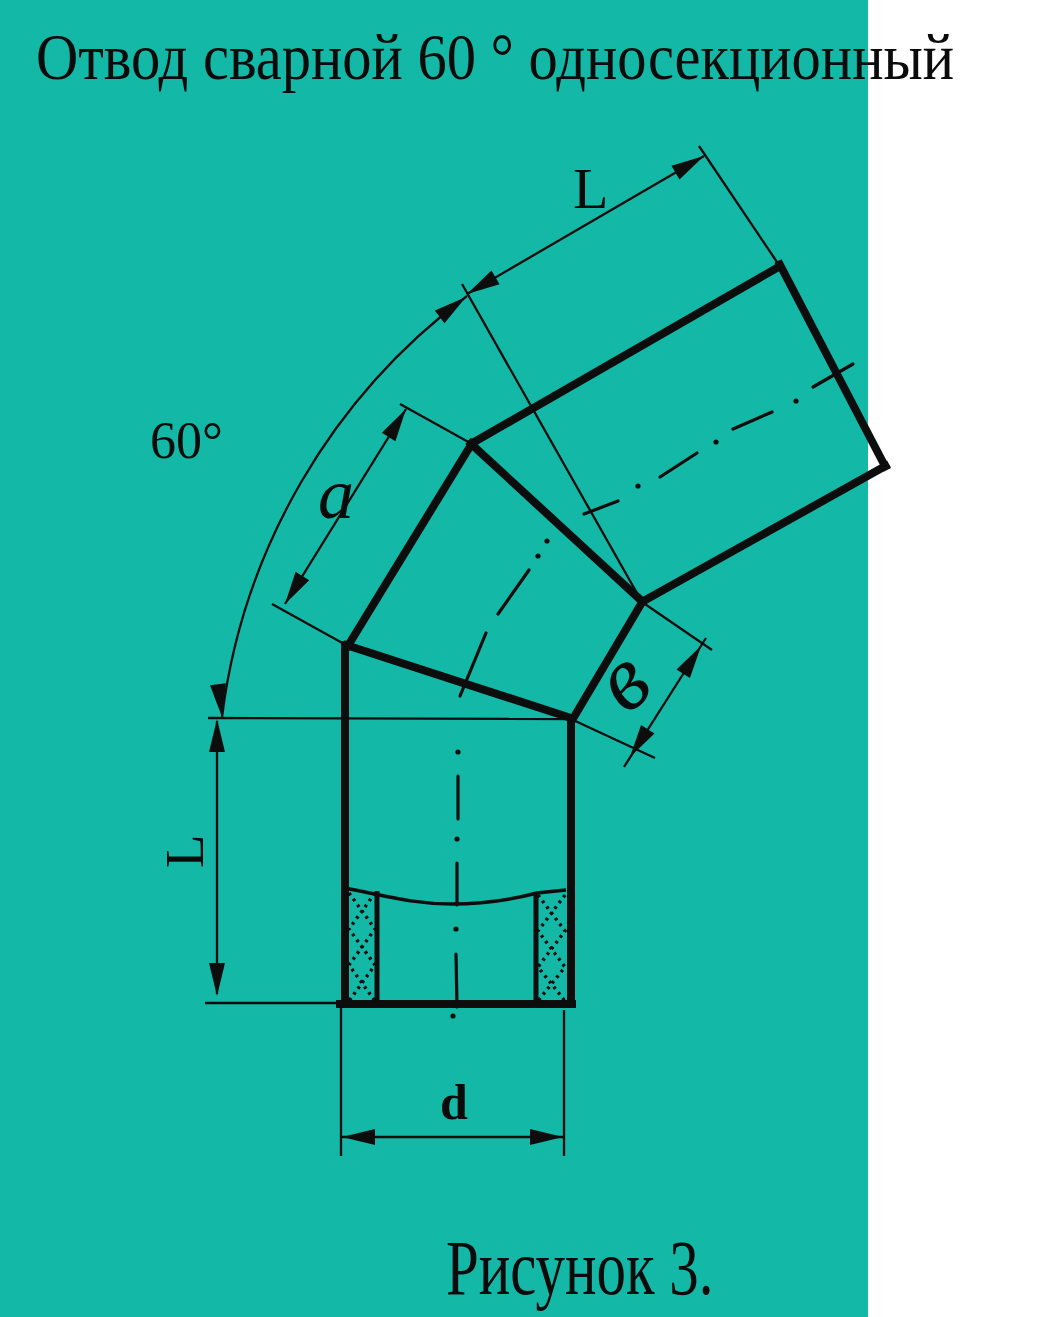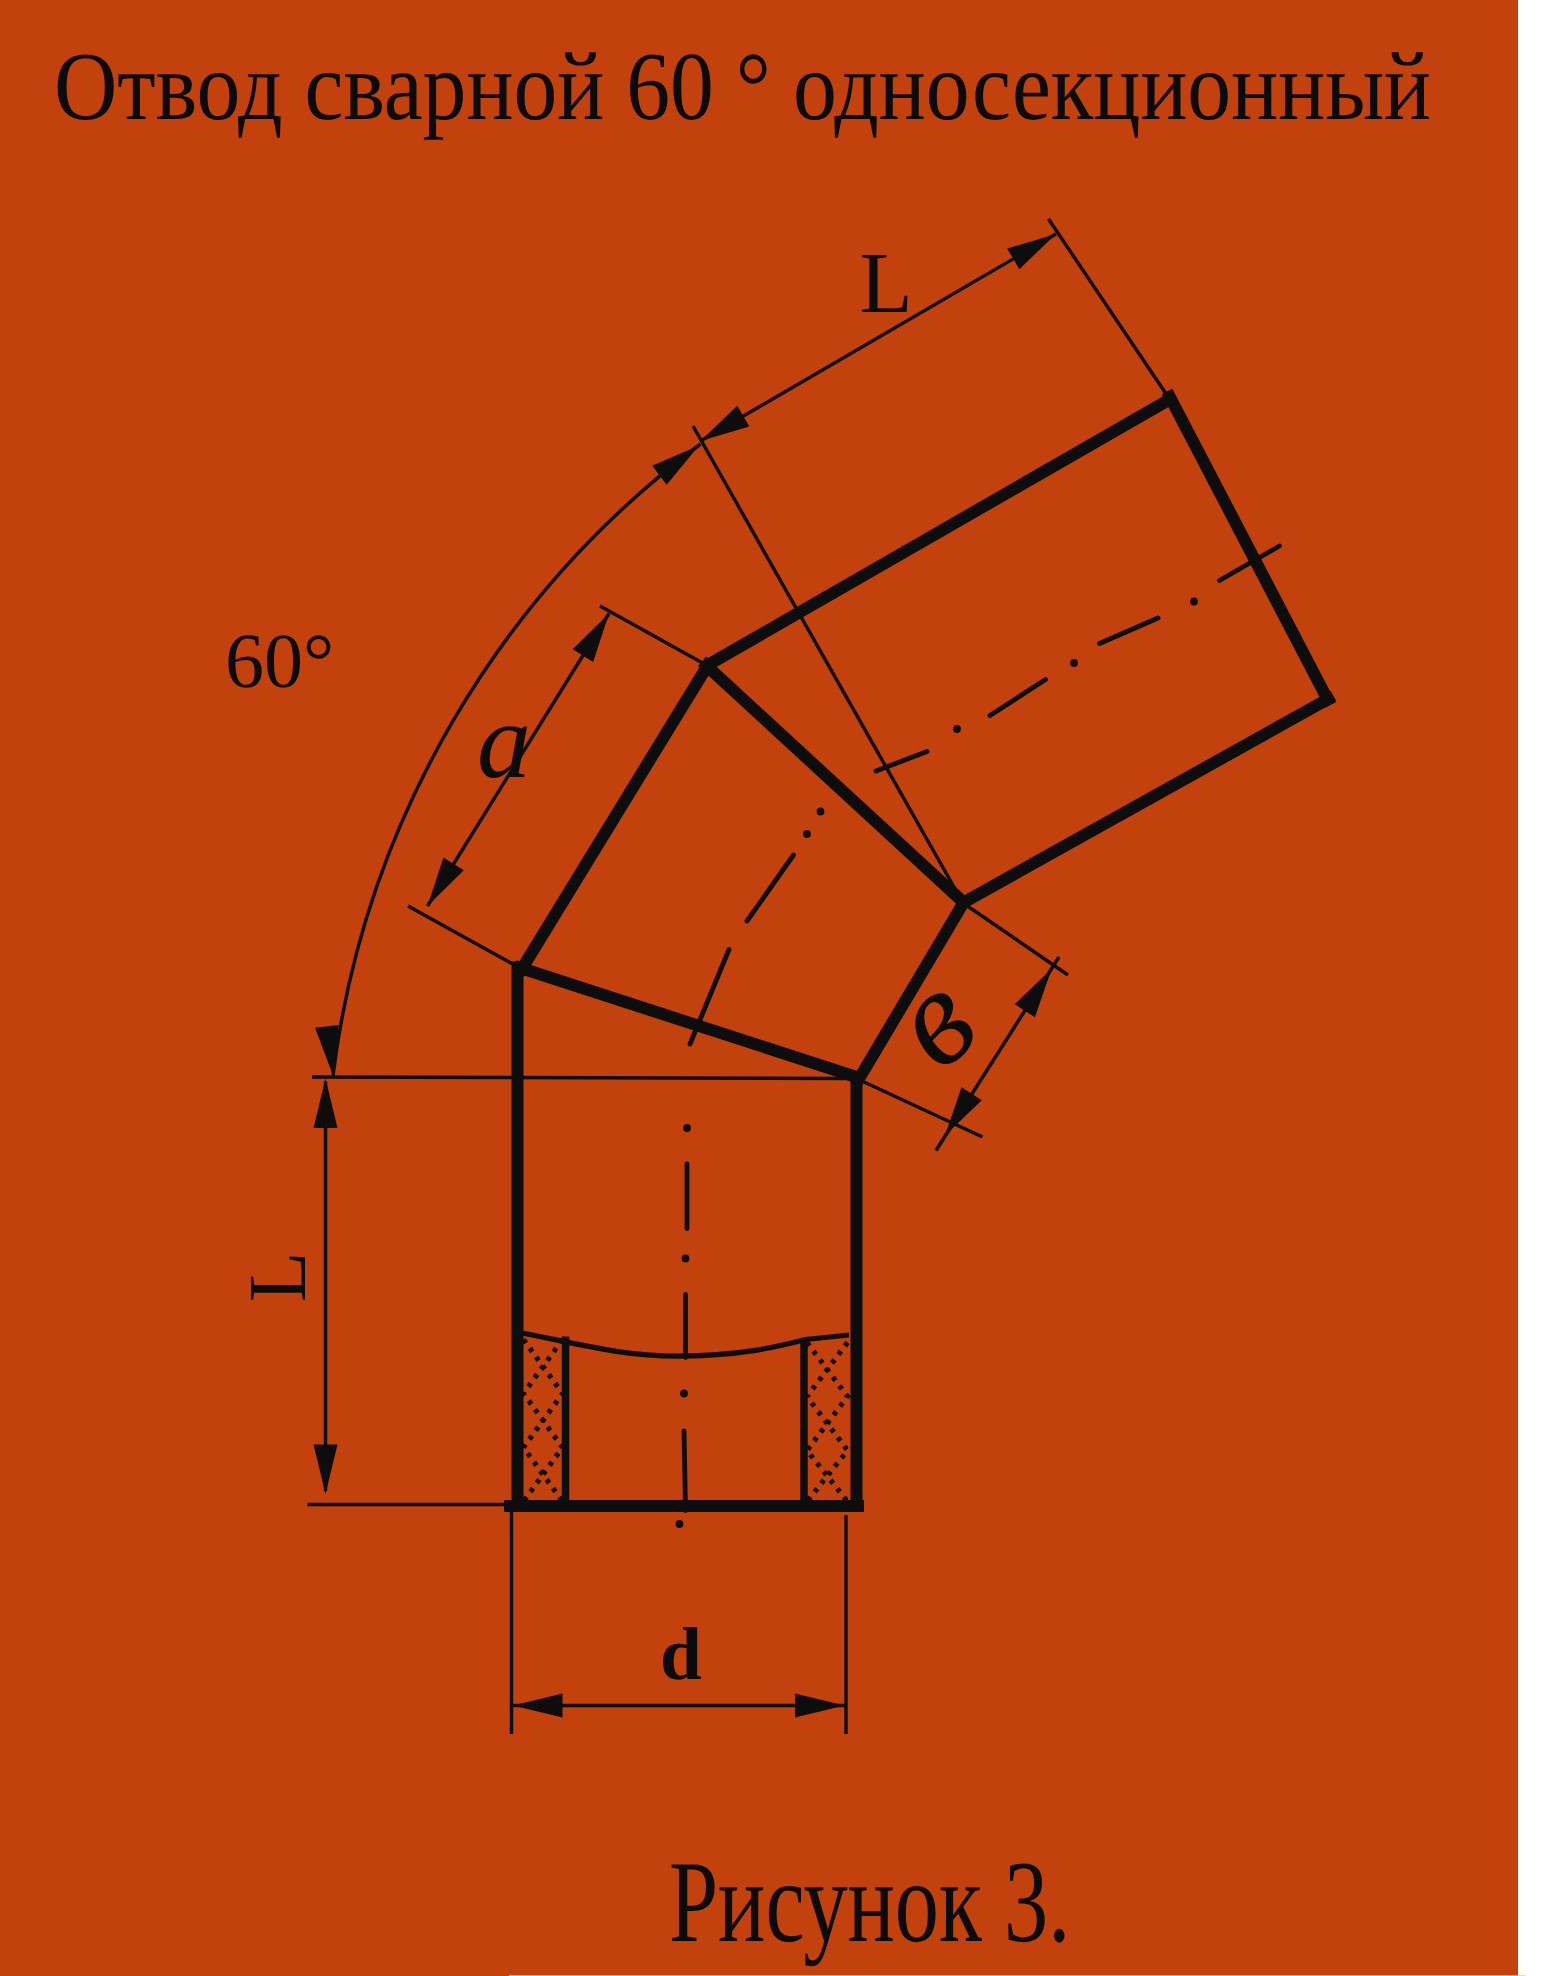--- a/index.html
+++ b/index.html
@@ -1,16 +1,16 @@
 <!DOCTYPE html>
 <html><head>
 <meta charset="utf-8">
 <style>
   html,body{margin:0;padding:0;background:#ffffff;width:1038px;height:1317px;overflow:hidden;}
-  #page{position:relative;width:1012px;height:1317px;background:#c2410c;}
+  #page{position:relative;width:868px;height:1317px;background:#14b8a6;}
   svg{position:absolute;left:0;top:0;}
   text{font-family:"Liberation Serif", serif;fill:#0b0b0b;}
 </style>
 </head>
 <body>
 <div id="page">
 <svg width="1038" height="1317" viewBox="0 0 1038 1317">
   <g stroke="#0d0d0d" fill="none">
 
     <g stroke-width="8" stroke-linecap="butt">

